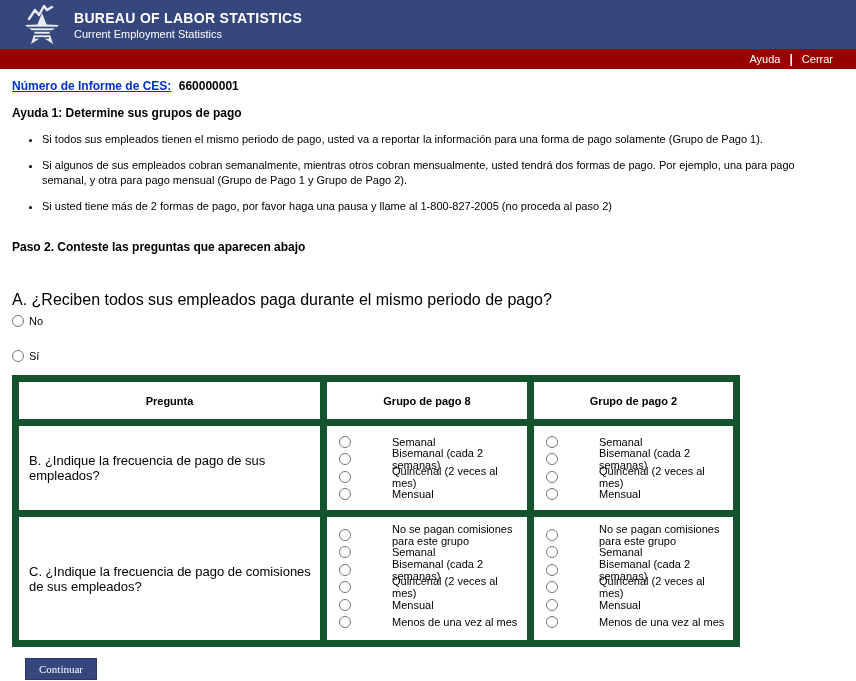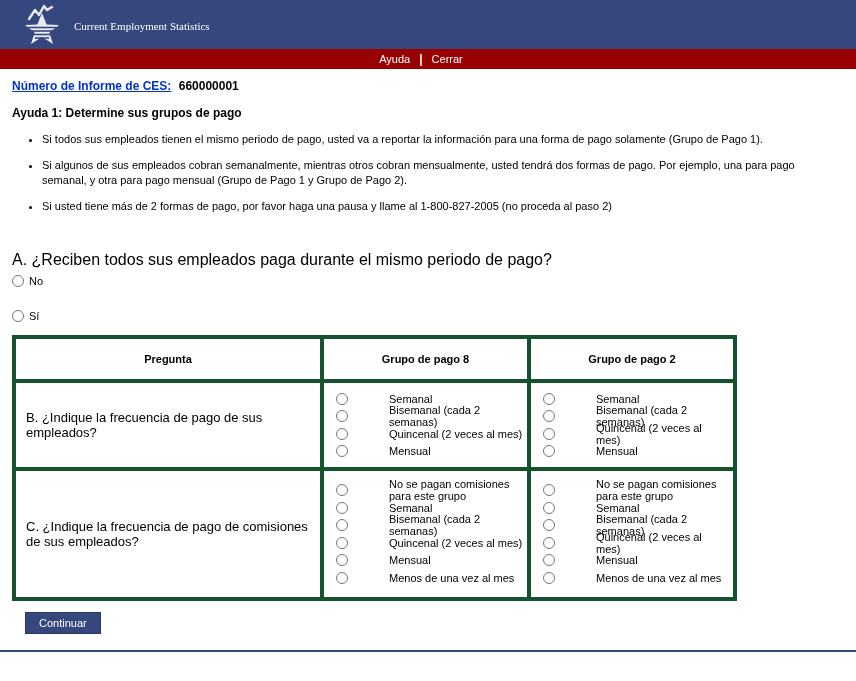--- a/index.html
+++ b/index.html
@@ -8,25 +8,25 @@
     width:856px; height:681px; margin:0 auto; overflow:hidden;
     font-family:"Liberation Sans", sans-serif; font-size:11px; color:#000;
   }
   
   .header {
     height:49px; background:#36477E; display:flex; align-items:center;
   }
   .logo { margin-left:22px; flex:0 0 auto; }
   .header-text { margin-left:12px; color:#fff; }
   .header-title { font-size:14px; font-weight:bold; letter-spacing:.3px; }
-  .header-subtitle { font-size:11px; margin-top:2px;font-family:Liberation Serif, serif; }
+  .header-subtitle { font-size:11px; margin-top:2px; }
   
   .redbar {
     height:20px; background:#990000; display:flex; align-items:center;
-    justify-content:center; padding-right:14px;
+    justify-content:flex-end; padding-right:14px;
   }
   .redbar .navlink {
     color:#fff; font-size:11px; text-decoration:none; cursor:pointer; padding:0 9px;
   }
   .redbar .sep { color:#fff; font-weight:bold; font-size:12px; }
   
   .content { padding:10px 12px 0 12px; }
   .report-line { font-size:12px; font-weight:bold; }
   .report-link { color:#0033CC; text-decoration:underline; cursor:pointer; }
   .report-number { color:#000; margin-left:4px; }
@@ -40,34 +40,34 @@
   .radio {
     width:12px; height:12px; border:1px solid #767676; border-radius:50%;
     background:#fff; flex:0 0 auto; cursor:pointer;
   }
   .radio-label { margin-left:5px; }
   .answer-a { margin-top:23px; }
   
   table.paytable {
     border-collapse:collapse; margin-top:13px; table-layout:fixed; width:721px;
   }
-  table.paytable th, table.paytable td { border:4px solid #14532d; }
+  table.paytable th, table.paytable td { border:7px solid #14532d; }
   table.paytable th {
     height:44px; font-size:11px; font-weight:bold; text-align:center; vertical-align:middle;
     background:#fff;
   }
   td.q-cell { padding-left:10px; vertical-align:middle; font-size:13px; }
   td.opt-cell { padding:7px 4px 7px 12px; vertical-align:middle; }
   td.opt-cell .radio-row { margin:0; height:17.5px;gap:36px; }
   tr.row-b td { height:82px; }
   tr.row-c td { height:130px; }
   
   .continuar-btn {
     display:inline-block; margin:11px 0 0 13px; background:#36477E; color:#fff;
-    border:1px solid #2A3764; font-family:Liberation Sans, sans-serif;
+    border:1px solid #2A3764; font-family:Liberation Serif, serif;
     font-size:11px; padding:4px 13px; cursor:pointer;
   }
   .footer-divider { border-top:2px solid #36477E; margin-top:16px; }
   .footer {
     display:flex; justify-content:space-between; align-items:flex-start;
     padding:6px 12px 0 12px; font-size:11px;
   }
 </style>
 </head>
 <body>
@@ -79,20 +79,21 @@
       <g stroke="#36477E" stroke-width="1.6">
         <line x1="6" y1="24.5" x2="34" y2="24.5"></line>
         <line x1="9" y1="28" x2="31" y2="28"></line>
         <line x1="11" y1="31.5" x2="29" y2="31.5"></line>
         <line x1="13" y1="35" x2="27" y2="35"></line>
       </g>
       <polyline points="7,16 13,7 17,12 22,3 25,7 30,4" fill="none" stroke="#E9EBF3" stroke-width="2.4" stroke-linejoin="round" stroke-linecap="round"></polyline>
     </svg>
   </span>
   <div class="header-text">
+    <div class="header-title">BUREAU OF LABOR STATISTICS</div>
     <div class="header-subtitle">Current Employment Statistics</div>
   </div>
 </div>
 
 <div class="redbar">
   <a class="navlink">Ayuda</a>
   <span class="sep">|</span>
   <a class="navlink">Cerrar</a>
 </div>
 
@@ -104,20 +105,21 @@
   </div>
 
   <div class="step-heading">Ayuda 1: Determine sus grupos de pago</div>
 
   <ul class="bullets">
     <li>Si todos sus empleados tienen el mismo periodo de pago, usted va a reportar la información para una forma de pago solamente (Grupo de Pago 1).</li>
     <li>Si algunos de sus empleados cobran semanalmente, mientras otros cobran mensualmente, usted tendrá dos formas de pago. Por ejemplo, una para pago semanal, y otra para pago mensual (Grupo de Pago 1 y Grupo de Pago 2).</li>
     <li>Si usted tiene más de 2 formas de pago, por favor haga una pausa y llame al 1-800-827-2005 (no proceda al paso 2)</li>
   </ul>
 
+  <div class="step-heading paso2-heading">Paso 2. Conteste las preguntas que aparecen abajo</div>
 
   <div class="question-a">A. ¿Reciben todos sus empleados paga durante el mismo periodo de pago?</div>
 
   <div class="radio-row">
     <span class="radio"></span>
     <span class="radio-label">No</span>
   </div>
   <div class="radio-row answer-a">
     <span class="radio"></span>
     <span class="radio-label">Sí</span>

